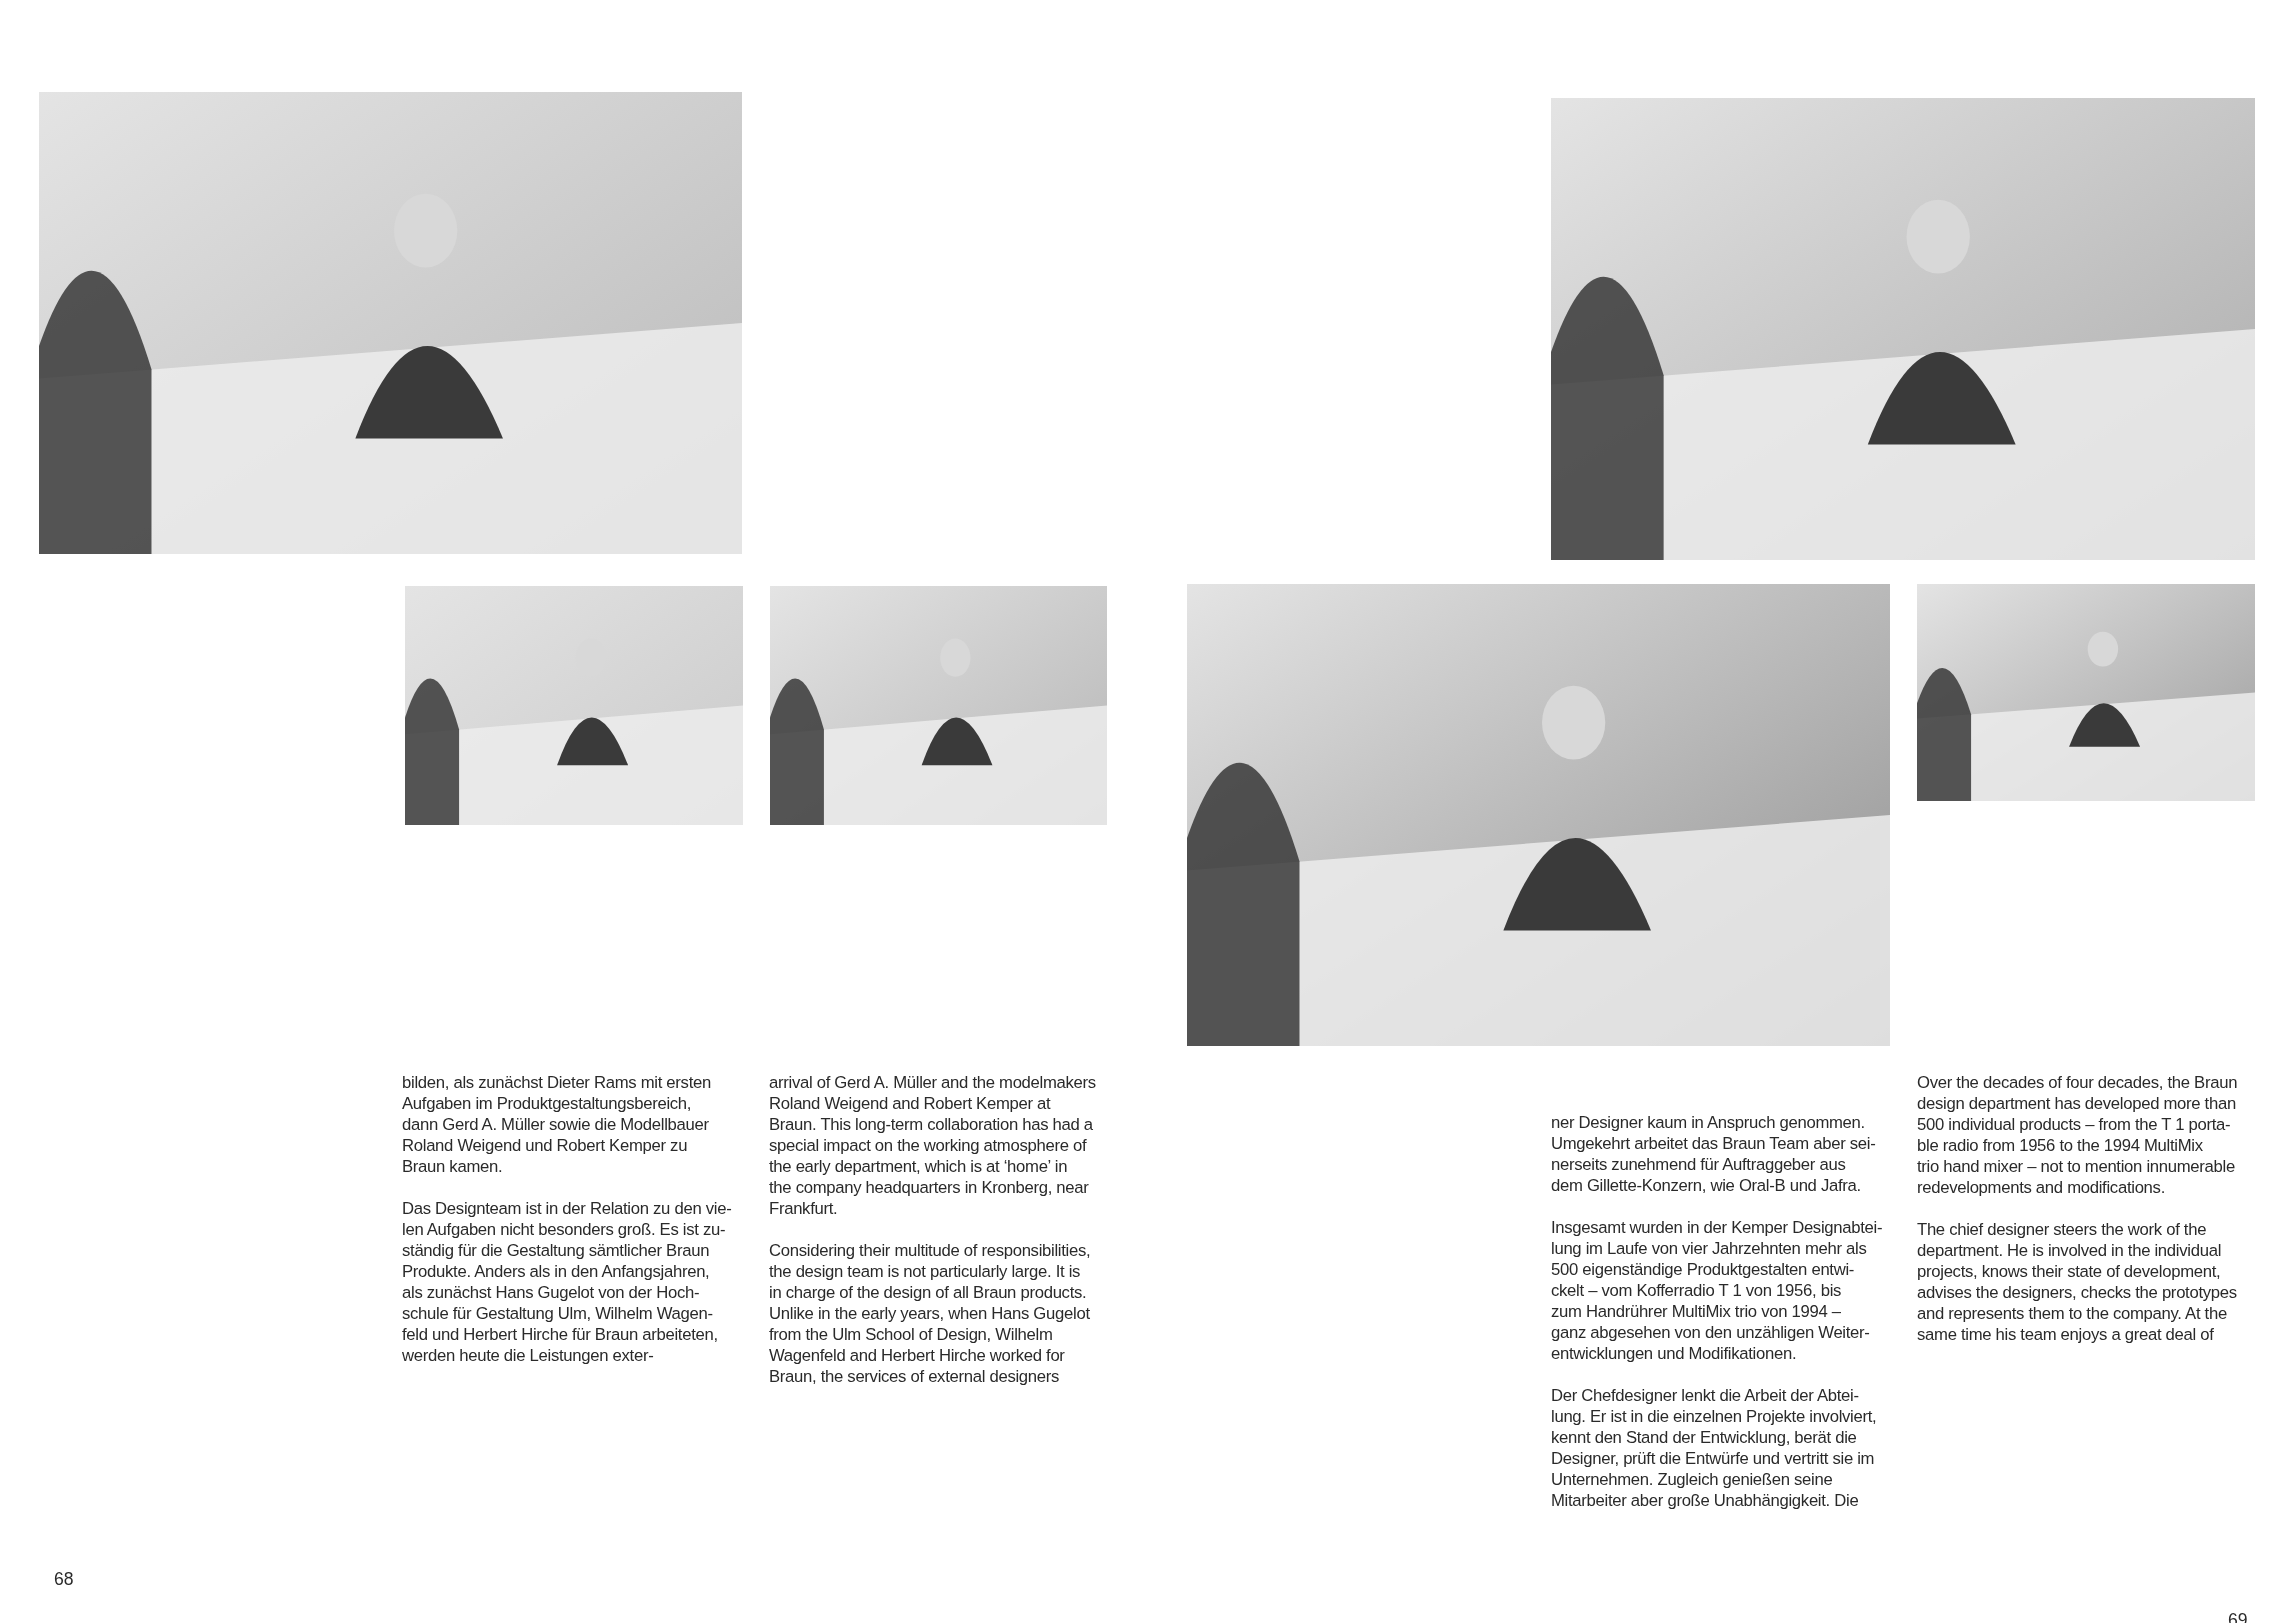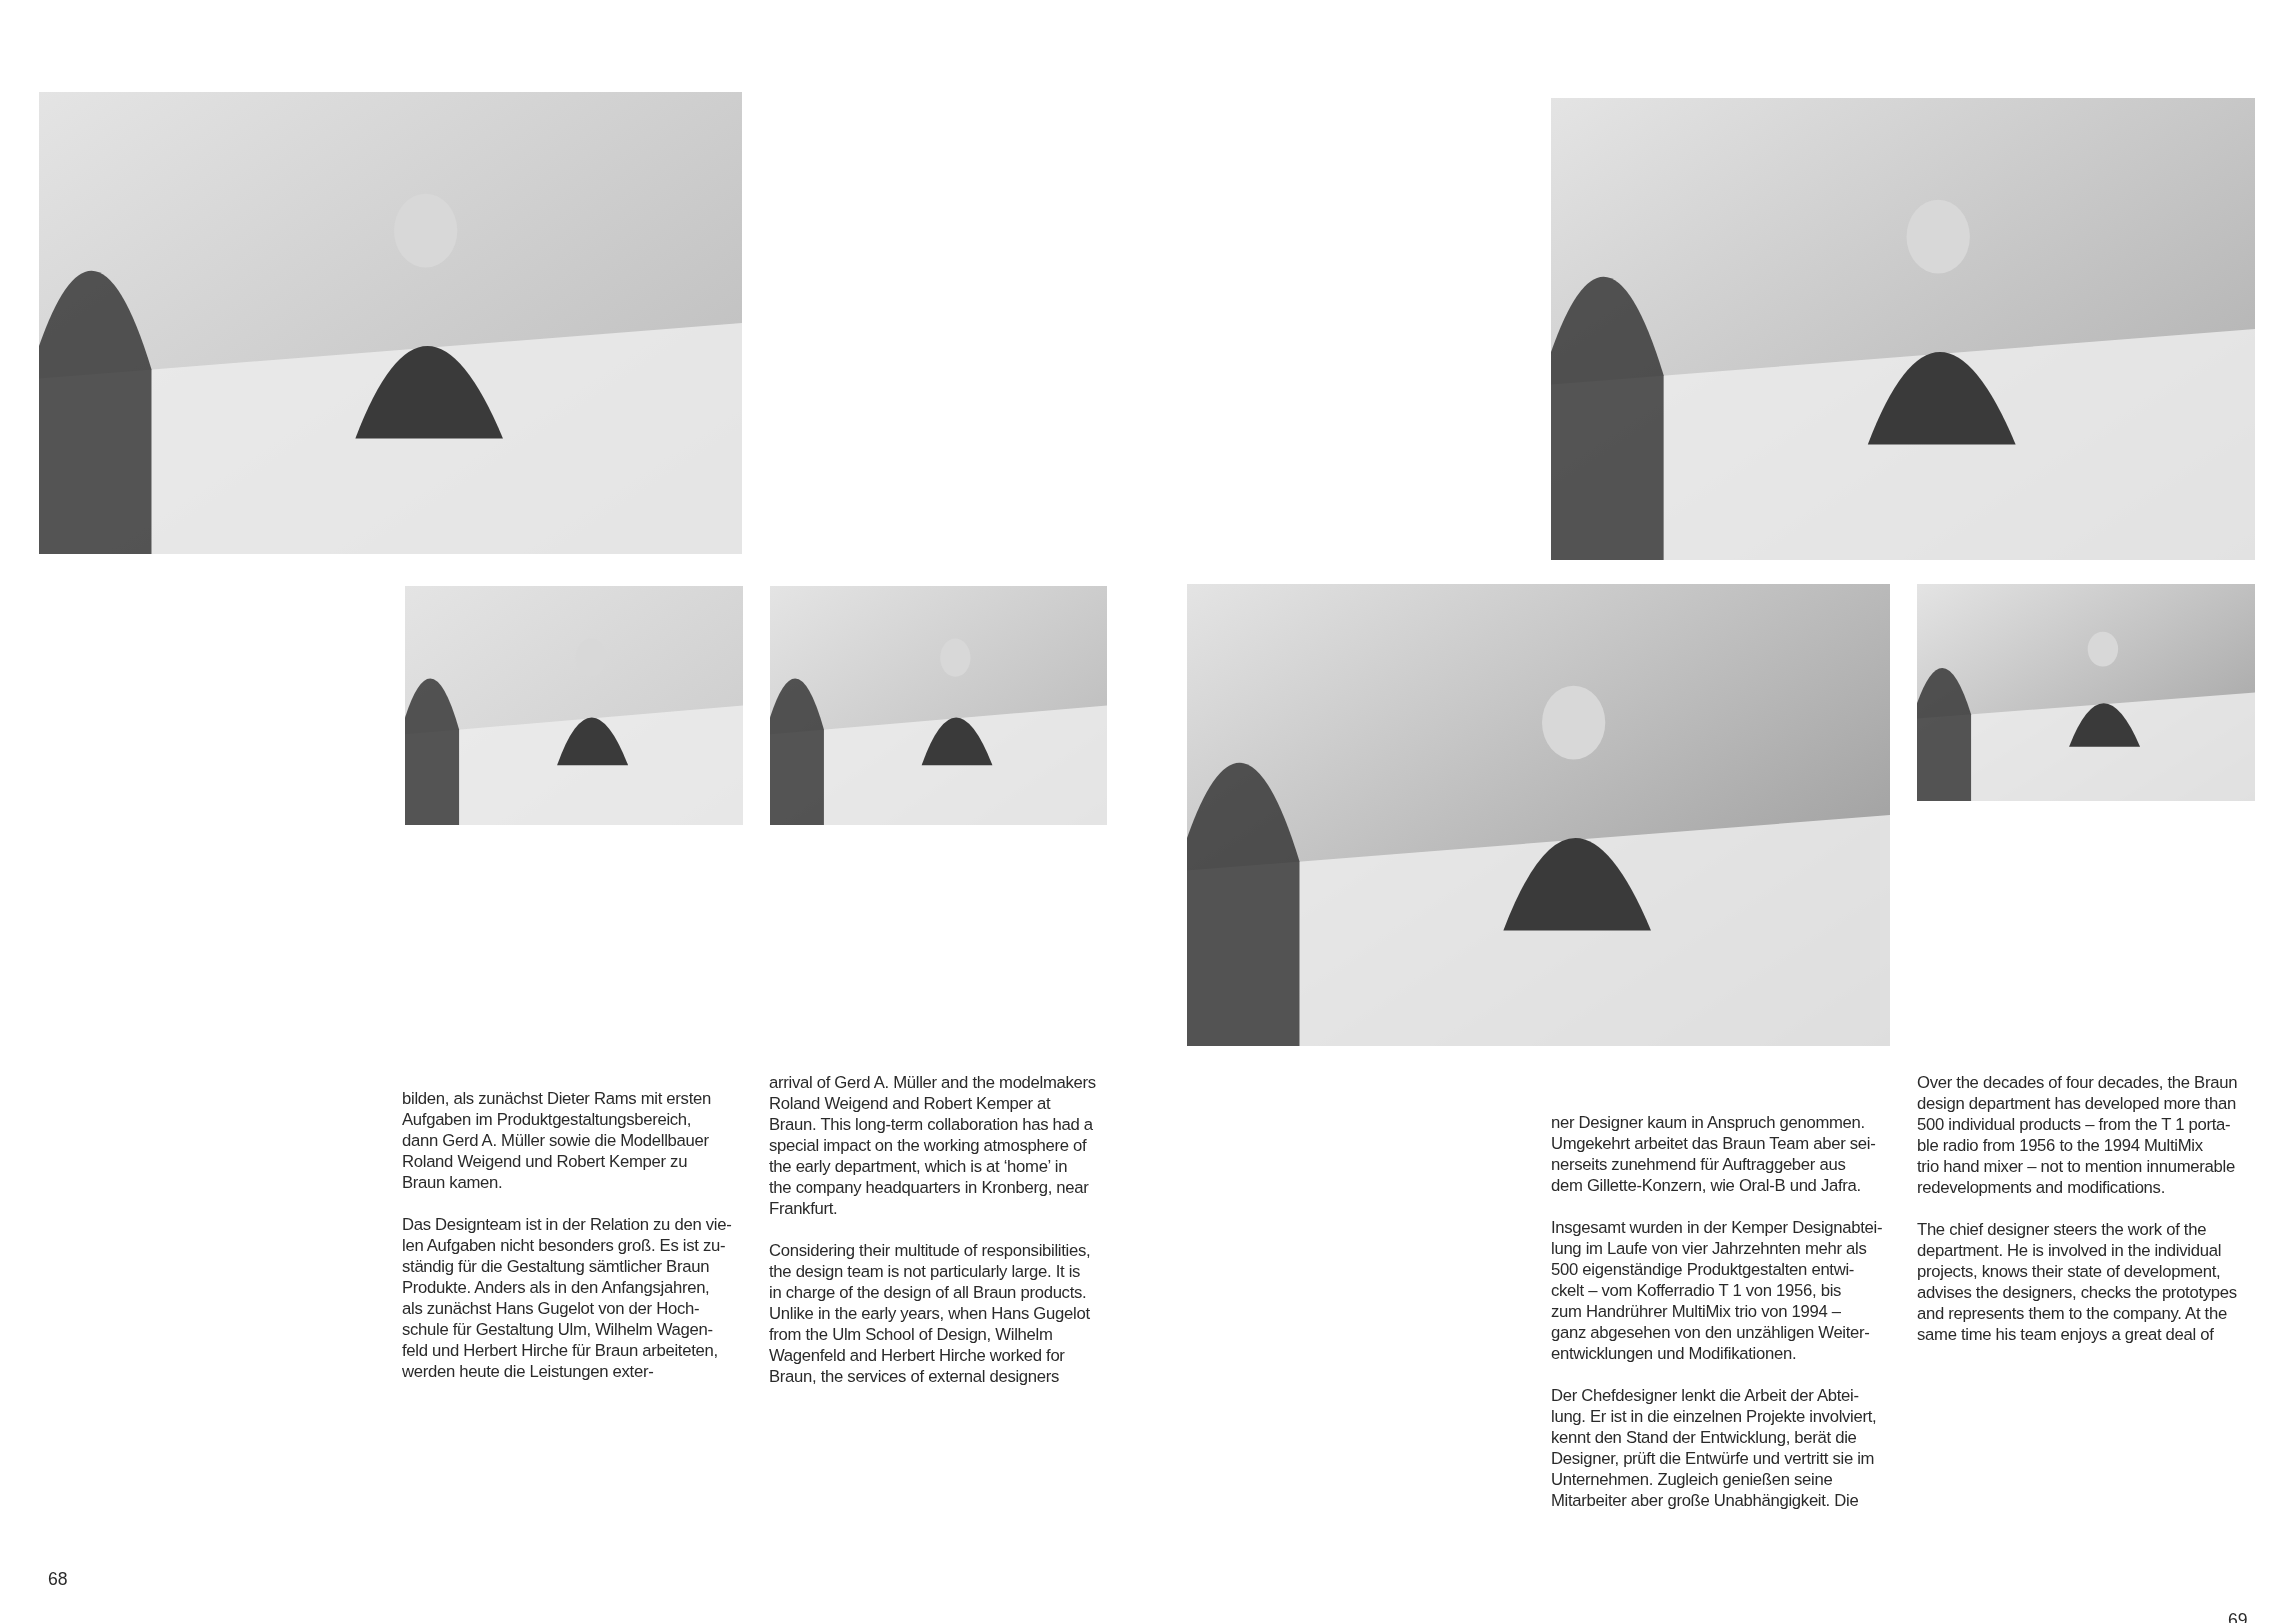--- a/index.html
+++ b/index.html
@@ -102,21 +102,21 @@
         </defs>
     <rect width="730" height="470" fill="url(#g5)"></rect>
     <polygon points="0,291.4 730,235 730,470 0,470" fill="#ececec" opacity="0.85"></polygon>
     <ellipse cx="401.50000000000006" cy="141" rx="32.85" ry="37.6" fill="#d8d8d8"></ellipse>
     <path d="M328.5,352.5 Q401.50000000000006,164.5 481.8,352.5 Z" fill="#3a3a3a"></path>
     <path d="M0,258.5 Q58.4,94 116.8,282 L116.8,470 L0,470 Z" fill="#2e2e2e" opacity="0.8"></path>
   </svg>
     </div>
   </div>
 <div id="columns">
-    <div class="col" style="left: 402px; top: 1072px; margin-top: 16px;">
+    <div class="col" style="left: 402px; top: 1072px;">
       <p>
         <span class="line">bilden, als zunächst Dieter Rams mit ersten</span>
         <span class="line">Aufgaben im Produktgestaltungsbereich,</span>
         <span class="line">dann Gerd A. Müller sowie die Modellbauer</span>
         <span class="line">Roland Weigend und Robert Kemper zu</span>
         <span class="line">Braun kamen.</span>
       </p>
       <p>
         <span class="line">Das Designteam ist in der Relation zu den vie-</span>
         <span class="line">len Aufgaben nicht besonders groß. Es ist zu-</span>
@@ -186,15 +186,15 @@
         <span class="line">The chief designer steers the work of the</span>
         <span class="line">department. He is involved in the individual</span>
         <span class="line">projects, knows their state of development,</span>
         <span class="line">advises the designers, checks the prototypes</span>
         <span class="line">and represents them to the company. At the</span>
         <span class="line">same time his team enjoys a great deal of</span>
       </p>
     </div>
   </div>
 
-<div class="pagenum" style="left:48px; top:1569px;">68</div>
+<div class="pagenum" style="left:54px; top:1569px;">68</div>
 <div class="pagenum" style="left:2228px; top:1610px;">69</div>
 
 
 </body></html>

